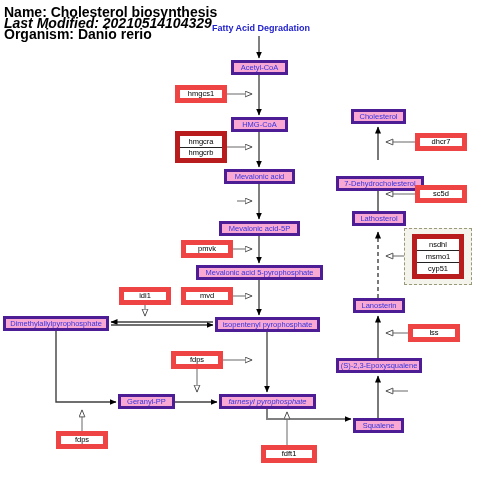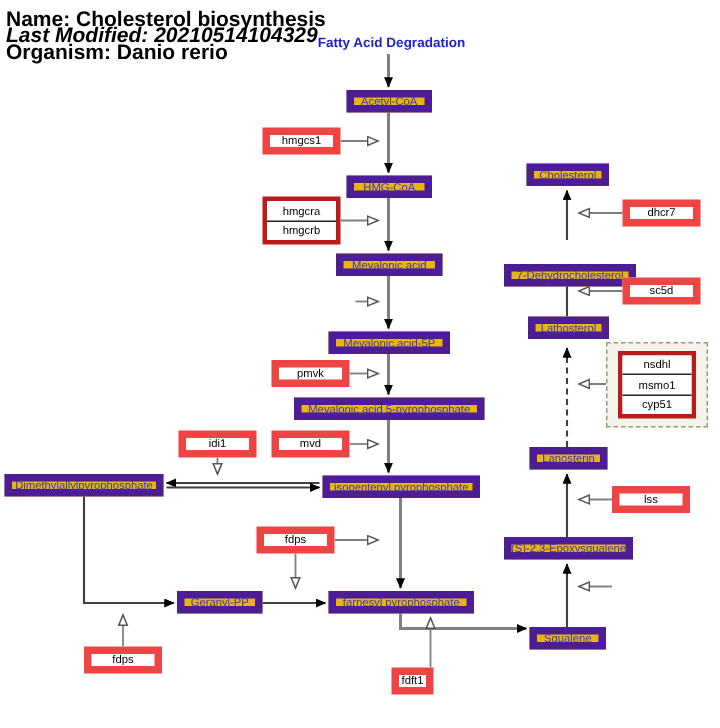--- a/index.html
+++ b/index.html
@@ -16,36 +16,36 @@
   .meta.l2{left:4px;top:15px;font-style:italic;}
   .meta.l3{left:4px;top:26px;}
 
   .title{
     position:absolute;font-size:9px;font-weight:bold;color:#2222cc;
     white-space:nowrap;text-align:center;
   }
 
   .node{
     position:absolute;box-sizing:border-box;
-    border:5px solid #4c1d95;background:#eab308;color:#3333dd;
+    border:3px solid #4c1d95;background:#f9a8d4;color:#3333dd;
     font-size:7.5px;line-height:1;
     display:flex;align-items:center;justify-content:center;
     white-space:nowrap;
   }
   .gene{
     position:absolute;box-sizing:border-box;
     border:5px solid #ef4444;background:#ffffff;color:#000000;
     font-size:7.5px;line-height:1;
     display:flex;align-items:center;justify-content:center;
     white-space:nowrap;
   }
   .genegroup{
     position:absolute;box-sizing:border-box;
     display:flex;flex-direction:column;
-    border:3px solid #b91c1c;background:#fef9c3;
+    border:5px solid #b91c1c;background:#fef9c3;
   }
   .genegroup .gene{position:relative;left:auto;top:auto;width:100%;flex:1 1 auto;border:none;border-bottom:1px solid #222;}
   .genegroup .gene:last-child{border-bottom:none;}
   .dashgroup{
     position:absolute;box-sizing:border-box;
     border:1px dashed #9a9a7a;background:#f4f4ec;
   }
 </style>
 </head>
 <body>
@@ -114,35 +114,35 @@
   </svg>
 
   <div class="node" style="left:231px;top:60px;width:57px;height:15px;">Acetyl-CoA</div>
   <div class="node" style="left:231px;top:117px;width:57px;height:15px;">HMG-CoA</div>
   <div class="node" style="left:224px;top:169px;width:71px;height:15px;">Mevalonic acid</div>
   <div class="node" style="left:219px;top:221px;width:81px;height:15px;">Mevalonic acid-5P</div>
   <div class="node" style="left:196px;top:265px;width:127px;height:15px;">Mevalonic acid 5-pyrophosphate</div>
   <div class="node" style="left:215px;top:317px;width:105px;height:15px;">isopentenyl pyrophosphate</div>
   <div class="node" style="left:3px;top:316px;width:106px;height:15px;">Dimethylallylpyrophosphate</div>
   <div class="node" style="left:118px;top:394px;width:57px;height:15px;">Geranyl-PP</div>
-  <div class="node" style="left:219px;top:394px;width:97px;height:15px;">farnesyl pyrophosphate</div>
+  <div class="node" style="left:219px;top:394px;width:97px;height:15px;font-style:italic;">farnesyl pyrophosphate</div>
   <div class="node" style="left:353px;top:418px;width:51px;height:15px;">Squalene</div>
   <div class="node" style="left:336px;top:358px;width:86px;height:15px;">(S)-2,3-Epoxysqualene</div>
   <div class="node" style="left:353px;top:298px;width:52px;height:15px;">Lanosterin</div>
   <div class="node" style="left:352px;top:211px;width:54px;height:15px;">Lathosterol</div>
   <div class="node" style="left:336px;top:160px;width:88px;height:15px;margin-top:16px;">7-Dehydrocholesterol</div>
   <div class="node" style="left:351px;top:109px;width:55px;height:15px;">Cholesterol</div>
 
   <div class="gene" style="left:175px;top:85px;width:52px;height:18px;">hmgcs1</div>
   <div class="gene" style="left:181px;top:240px;width:52px;height:18px;">pmvk</div>
   <div class="gene" style="left:181px;top:287px;width:52px;height:18px;">mvd</div>
   <div class="gene" style="left:119px;top:287px;width:52px;height:18px;">idi1</div>
   <div class="gene" style="left:171px;top:351px;width:52px;height:18px;">fdps</div>
   <div class="gene" style="left:56px;top:431px;width:52px;height:18px;">fdps</div>
-  <div class="gene" style="left:261px;top:445px;width:28px;height:18px;">fdft1</div>
+  <div class="gene" style="left:261px;top:445px;width:56px;height:18px;">fdft1</div>
   <div class="gene" style="left:408px;top:324px;width:52px;height:18px;">lss</div>
   <div class="gene" style="left:415px;top:185px;width:52px;height:18px;">sc5d</div>
   <div class="gene" style="left:415px;top:133px;width:52px;height:18px;">dhcr7</div>
 
   <div class="genegroup" style="left:175px;top:131px;width:52px;height:32px;">
     <div class="gene">hmgcra</div>
     <div class="gene">hmgcrb</div>
   </div>
 
   <div class="dashgroup" style="left:404px;top:228px;width:68px;height:57px;"></div>

